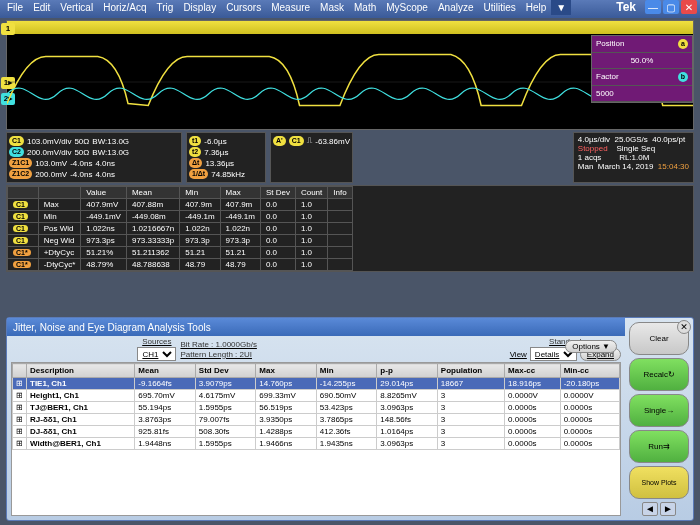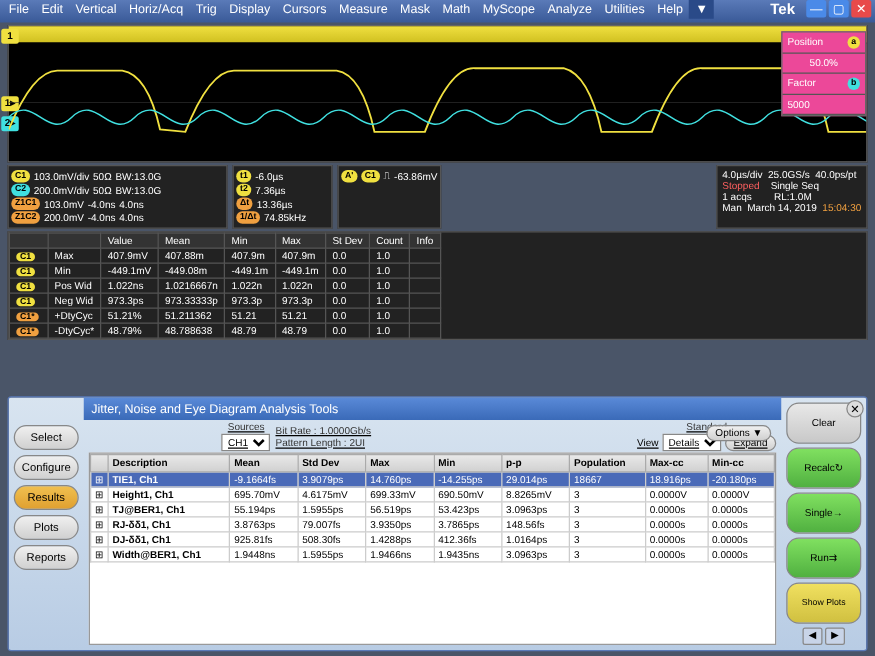--- a/index.html
+++ b/index.html
@@ -14,21 +14,21 @@
 .winbtn.min { background: #4a8ae8; }
 .winbtn.max { background: #4a8ae8; }
 .winbtn.close { background: #e84a4a; }
 
 
 .wave-area { height: 110px; background: #000; border: 1px solid #666; position: relative; margin: 2px 6px 0 6px; }
 .ruler { height: 14px; background: linear-gradient(#f0e040, #d0c020); border-bottom: 1px solid #000; position: relative; }
 .ch-tag { position: absolute; left: -6px; width: 14px; height: 12px; background: #f0e040; border-radius: 2px; font-size: 8px; text-align: center; color: #000; font-weight: bold; line-height: 12px; }
 .ch-tag.c1 { background: #f0e040; }
 .ch-tag.c2 { background: #40e0e0; }
-.pos-panel { position: absolute; right: 0; top: 4px; width: 68px; background: #ec4899; border: 1px solid #666; font-size: 8px; color: #fff; }
+.pos-panel { position: absolute; right: 0; top: 14px; width: 102px; background: #701a75; border: 1px solid #666; font-size: 8px; color: #fff; }
 .pos-panel .row { display: flex; justify-content: space-between; padding: 3px 4px; border-bottom: 1px solid #555; }
 .pos-panel .val { color: #fff; }
 .pos-panel .badge { background: #f0e040; color: #000; border-radius: 50%; width: 10px; height: 10px; display: inline-block; text-align: center; line-height: 10px; font-size: 7px; font-weight: bold; }
 
 svg.waves { position: absolute; top: 14px; left: 0; width: 100%; height: calc(100% - 14px); }
 
 
 .readouts { display: flex; gap: 4px; margin: 2px 6px; color: #fff; font-size: 8px; }
 .readout-box { background: #222; border: 1px solid #555; padding: 2px; }
 .readout-box .line { display: flex; align-items: center; gap: 3px; margin: 1px 0; white-space: nowrap; }
@@ -283,27 +283,20 @@
           <td>48.79</td>
           <td>0.0</td>
           <td>1.0</td>
           <td></td>
         </tr>
       </tbody>
     </table>
 </div>
 
 <div class="jitter-panel">
-  <div class="jitter-left" id="jitter-left">
-      <div class="btn">Select</div>
-      <div class="btn">Configure</div>
-      <div class="btn active">Results</div>
-      <div class="btn">Plots</div>
-      <div class="btn">Reports</div>
-    </div>
   <div class="jitter-main">
     <div class="jitter-title">Jitter, Noise and Eye Diagram Analysis Tools</div>
     <div class="jitter-toolbar">
       <div style="flex:0.5"></div>
       <div class="grp">
         <span class="lbl">Sources</span>
         <select><option>CH1</option></select>
       </div>
       <div class="grp" style="align-items:flex-start">
         <span class="lbl">Bit Rate : 1.0000Gb/s</span>

